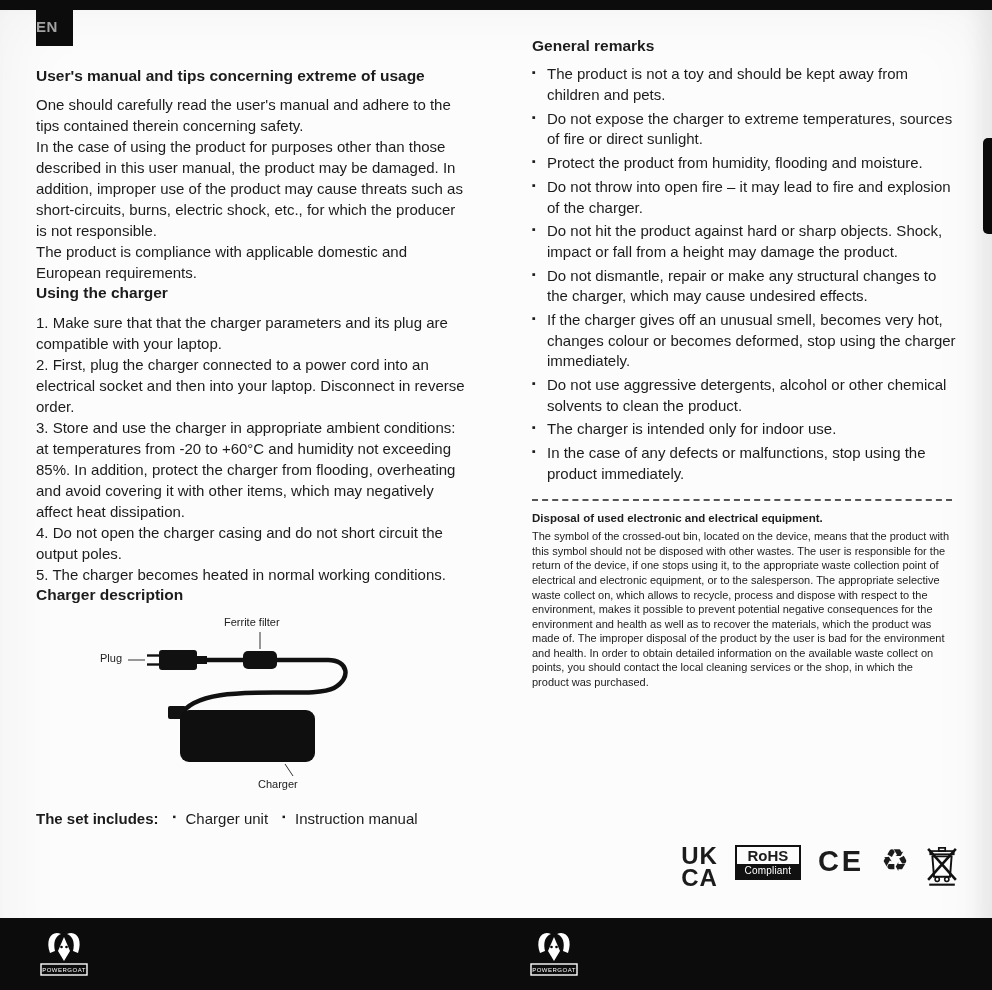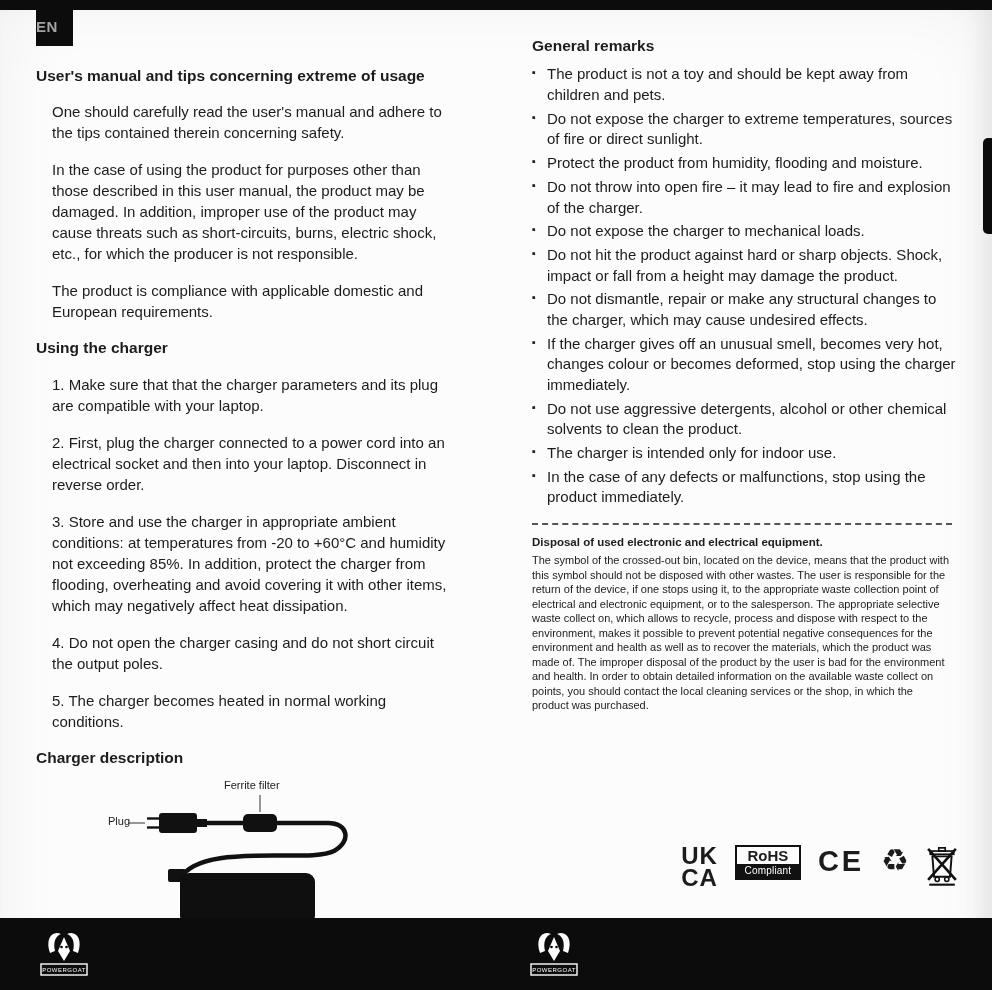--- a/index.html
+++ b/index.html
@@ -14,36 +14,36 @@
   .lang-badge{
     position:absolute;left:36px;top:6px;width:37px;height:40px;background:#0c0c0c;
     display:flex;align-items:center;justify-content:flex-start;
     color:#a3a3a3;font-weight:700;font-size:15px;letter-spacing:.5px;
   }
   .col{position:absolute;}
   .col.left{left:36px;top:66px;width:432px;}
   .col.right{left:532px;top:36px;width:426px;}
   h2{font-size:15.5px;font-weight:700;margin:0 0 9px 0;line-height:1.25;}
   h2.mt{margin-top:0;}
-  p.body{font-size:15px;line-height:1.4;margin:16px;}
+  p.body{font-size:15px;line-height:1.4;margin:0;}
   ul.remarks{list-style:none;margin:0;padding:0;}
   ul.remarks li{
     position:relative;padding-left:15px;margin:0 0 3px 0;
     font-size:15px;line-height:1.38;
   }
   ul.remarks li::before{content:"▪";position:absolute;left:0;top:1px;font-size:11px;}
   .divider{border:none;border-top:2px dashed #555;margin:15px 0 11px 0;width:420px;}
   h4.small{font-size:11.5px;font-weight:700;margin:0 0 5px 0;}
   p.fine{font-size:11px;line-height:1.32;margin:0;width:420px;}
   
   .diagram{position:relative;margin:14px 0 0 64px;width:270px;height:180px;}
   .diagram svg{position:absolute;left:0;top:0;}
   .dlabel{position:absolute;font-size:11px;color:#222;white-space:nowrap;}
   .lbl-ferrite{left:124px;top:-2px;}
-  .lbl-plug{left:8px;top:34px;}
+  .lbl-plug{left:0;top:34px;}
   .lbl-charger{left:158px;top:160px;}
   
   .set-row{display:flex;align-items:baseline;gap:14px;margin-top:12px;font-size:15px;}
   .set-label{font-weight:700;}
   .set-item{position:relative;padding-left:13px;}
   .set-item::before{content:"▪";position:absolute;left:0;top:1px;font-size:10px;}
   
   .logos{position:absolute;left:532px;top:845px;width:426px;display:flex;justify-content:flex-end;align-items:flex-start;gap:17px;}
   .ukca{font-weight:700;font-size:24px;line-height:.92;letter-spacing:1px;}
   .rohs{border:2.5px solid #111;width:62px;text-align:center;}
@@ -118,21 +118,20 @@
     </div>
   </div>
 
   <div class="col right">
     <h2>General remarks</h2>
     <ul class="remarks">
       <li>The product is not a toy and should be kept away from children and pets.</li>
       <li>Do not expose the charger to extreme temperatures, sources of fire or direct sunlight.</li>
       <li>Protect the product from humidity, flooding and moisture.</li>
       <li>Do not throw into open fire – it may lead to fire and explosion of the charger.</li>
-      <li>Do not expose the charger to mechanical loads.</li>
       <li>Do not hit the product against hard or sharp objects. Shock, impact or fall from a height may damage the product.</li>
       <li>Do not dismantle, repair or make any structural changes to the charger, which may cause undesired effects.</li>
       <li>If the charger gives off an unusual smell, becomes very hot, changes colour or becomes deformed, stop using the charger immediately.</li>
       <li>Do not use aggressive detergents, alcohol or other chemical solvents to clean the product.</li>
       <li>The charger is intended only for indoor use.</li>
       <li>In the case of any defects or malfunctions, stop using the product immediately.</li>
     </ul>
 
     <hr class="divider">
 

